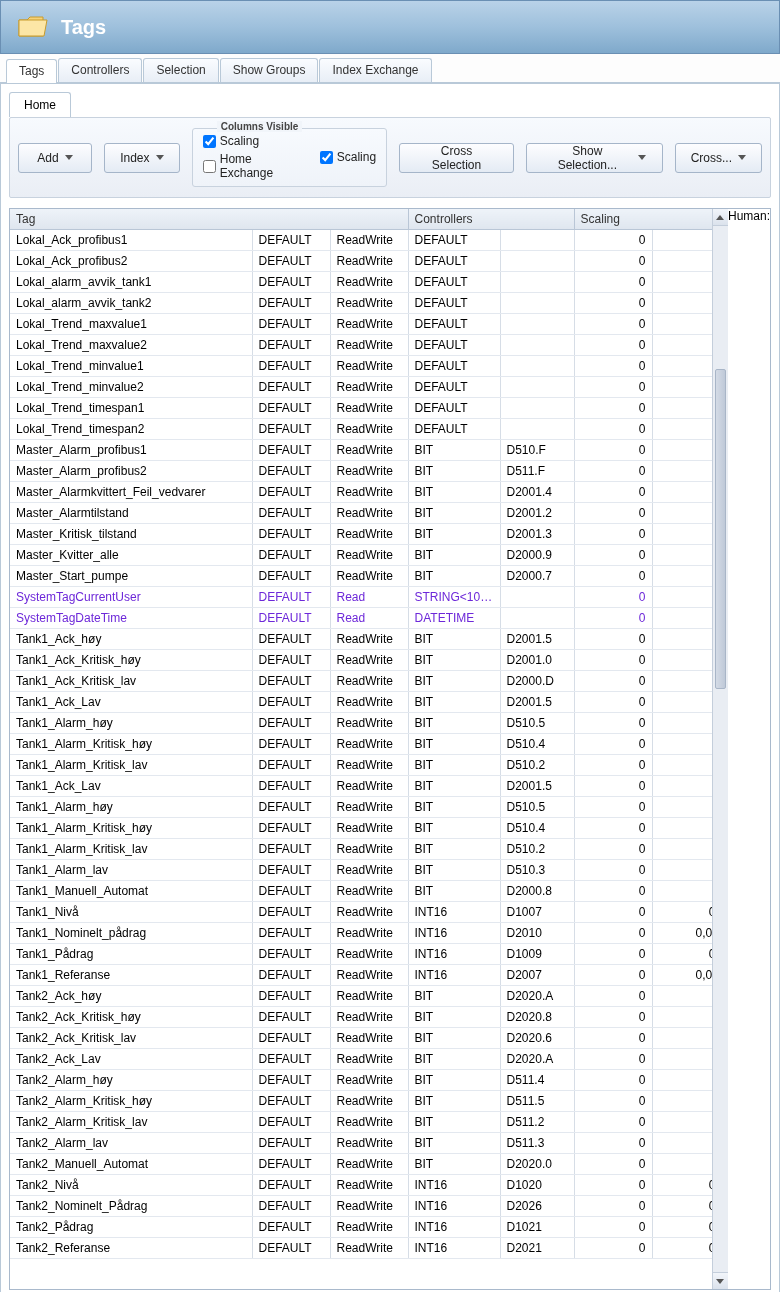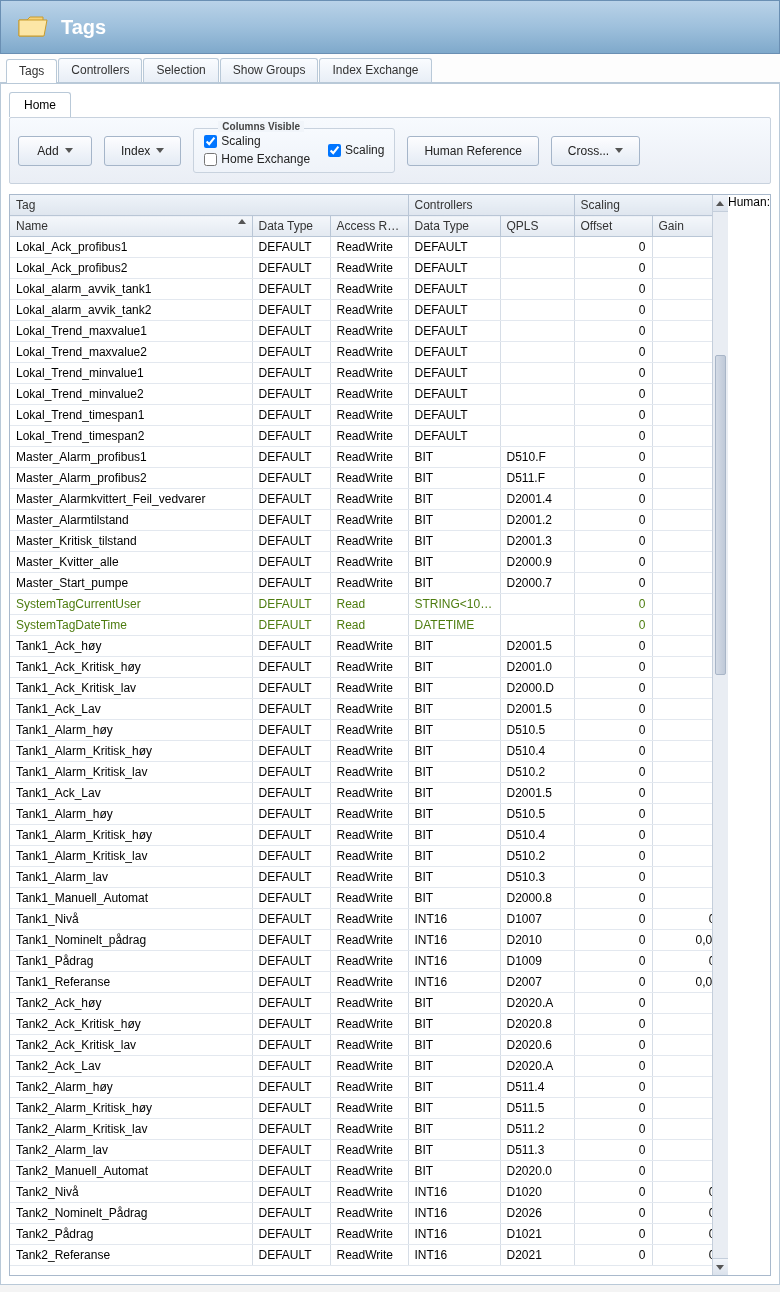--- a/index.html
+++ b/index.html
@@ -169,21 +169,21 @@
   font-weight: 400;
   color: #333;
   border-bottom: 1px solid #b9c6d6;
   border-right: 1px solid #b9c6d6;
 }
 thead tr.grouprow th {
   height: 20px;
   background: linear-gradient(#eef3f9, #dfe6ef);
 }
 .num { text-align: right; }
-tbody tr.system { color: #4d7c0f; }
+tbody tr.system { color: #6d28d9; }
 .sort-ind {
   display: inline-block;
   border-left: 4px solid transparent;
   border-right: 4px solid transparent;
   border-bottom: 5px solid #555;
   vertical-align: middle;
 }
 
 
 .vscroll {
@@ -283,21 +283,25 @@
           </label>
         </div>
         <label class="checkbox">
           <input type="checkbox" id="cb-others" checked="" style="">
           <span>Scaling</span>
         </label>
       </div>
     </div>
 
     <button class="btn" style="min-width:110px">
-      <span>Human Reference</span>
+      <span>Cross Selection</span>
+    </button>
+    <button class="btn" style="min-width:130px">
+      <span>Show Selection...</span>
+      <span class="caret"></span>
     </button>
     <button class="btn">
       <span>Cross...</span>
       <span class="caret"></span>
     </button>
   </div>
 
   <div class="tablewrap">
     <div class="tablescroll">
       <table>
@@ -309,32 +313,20 @@
             <col class="col-qpls">
             <col class="col-offset">
             <col class="col-gain">
         </colgroup>
         <thead>
           <tr class="grouprow">
             <th colspan="3">Tag</th>
             <th colspan="2">Controllers</th>
             <th colspan="2">Scaling</th>
           </tr>
-          <tr>
-            <th>
-              <span>Name</span>
-              <span style="float:right" class="sort-ind"></span>
-            </th>
-            <th>Data Type</th>
-            <th>Access Right</th>
-            <th>Data Type</th>
-            <th>QPLS</th>
-            <th>Offset</th>
-            <th>Gain</th>
-          </tr>
         </thead>
         <tbody id="tbody">
             <tr>
               <td>Lokal_Ack_profibus1</td>
               <td>DEFAULT</td>
               <td>ReadWrite</td>
               <td>DEFAULT</td>
               <td></td>
               <td class="num">0</td>
               <td class="num">1</td>

